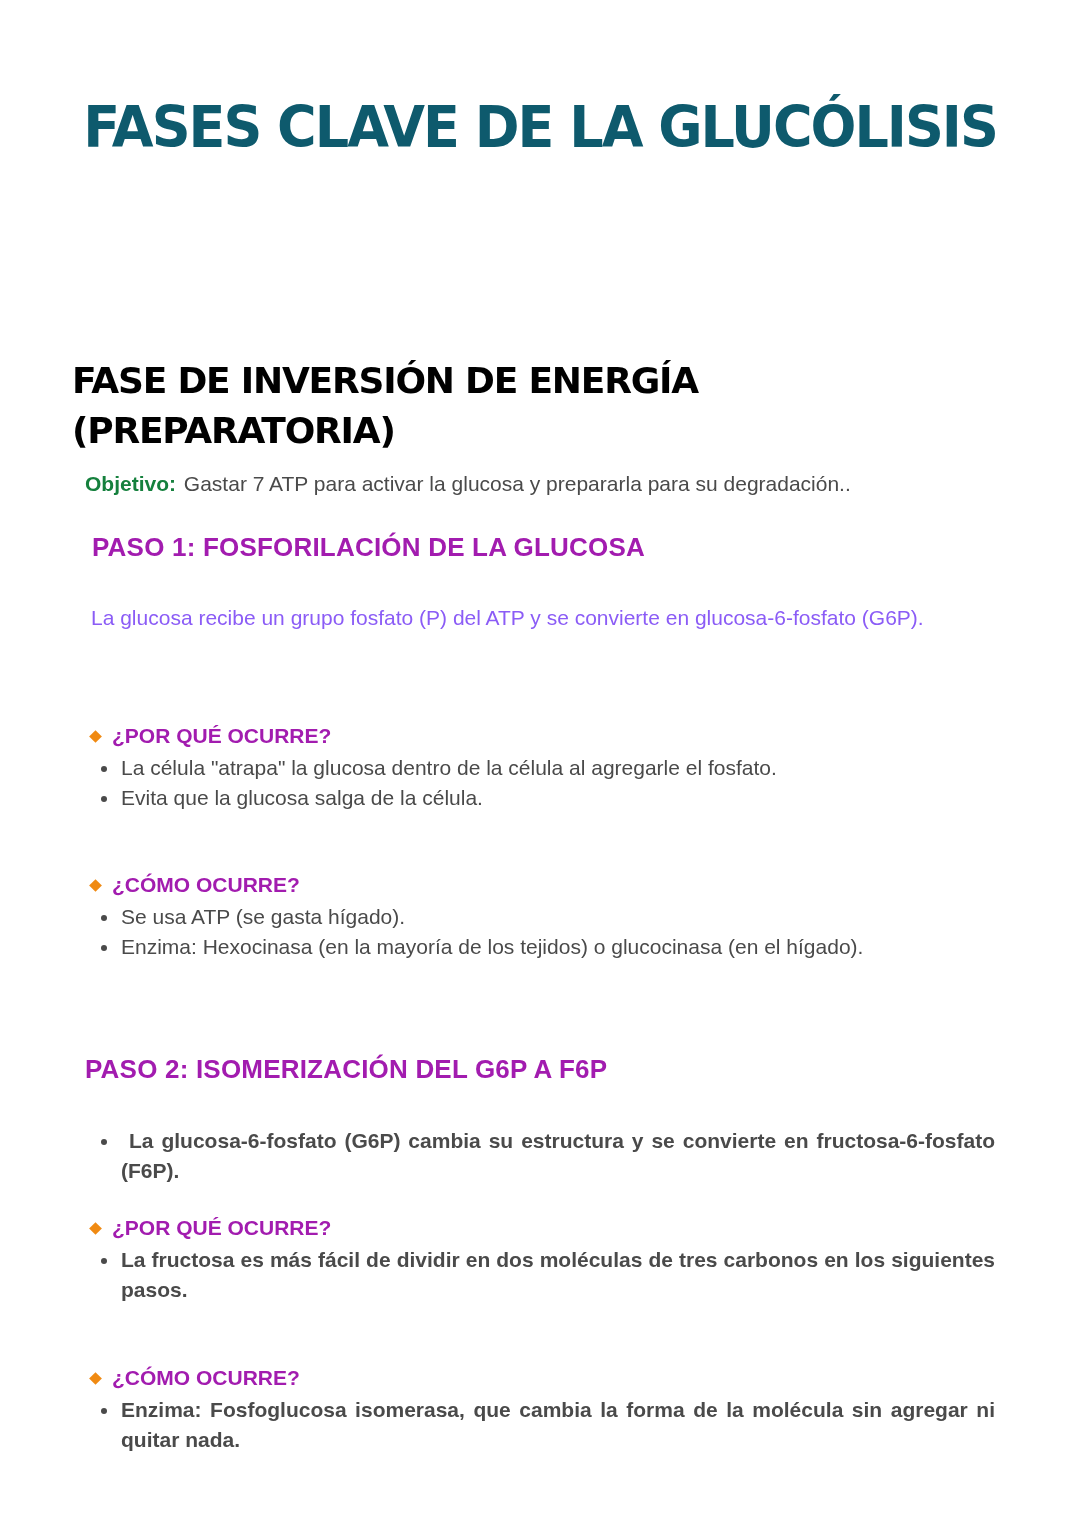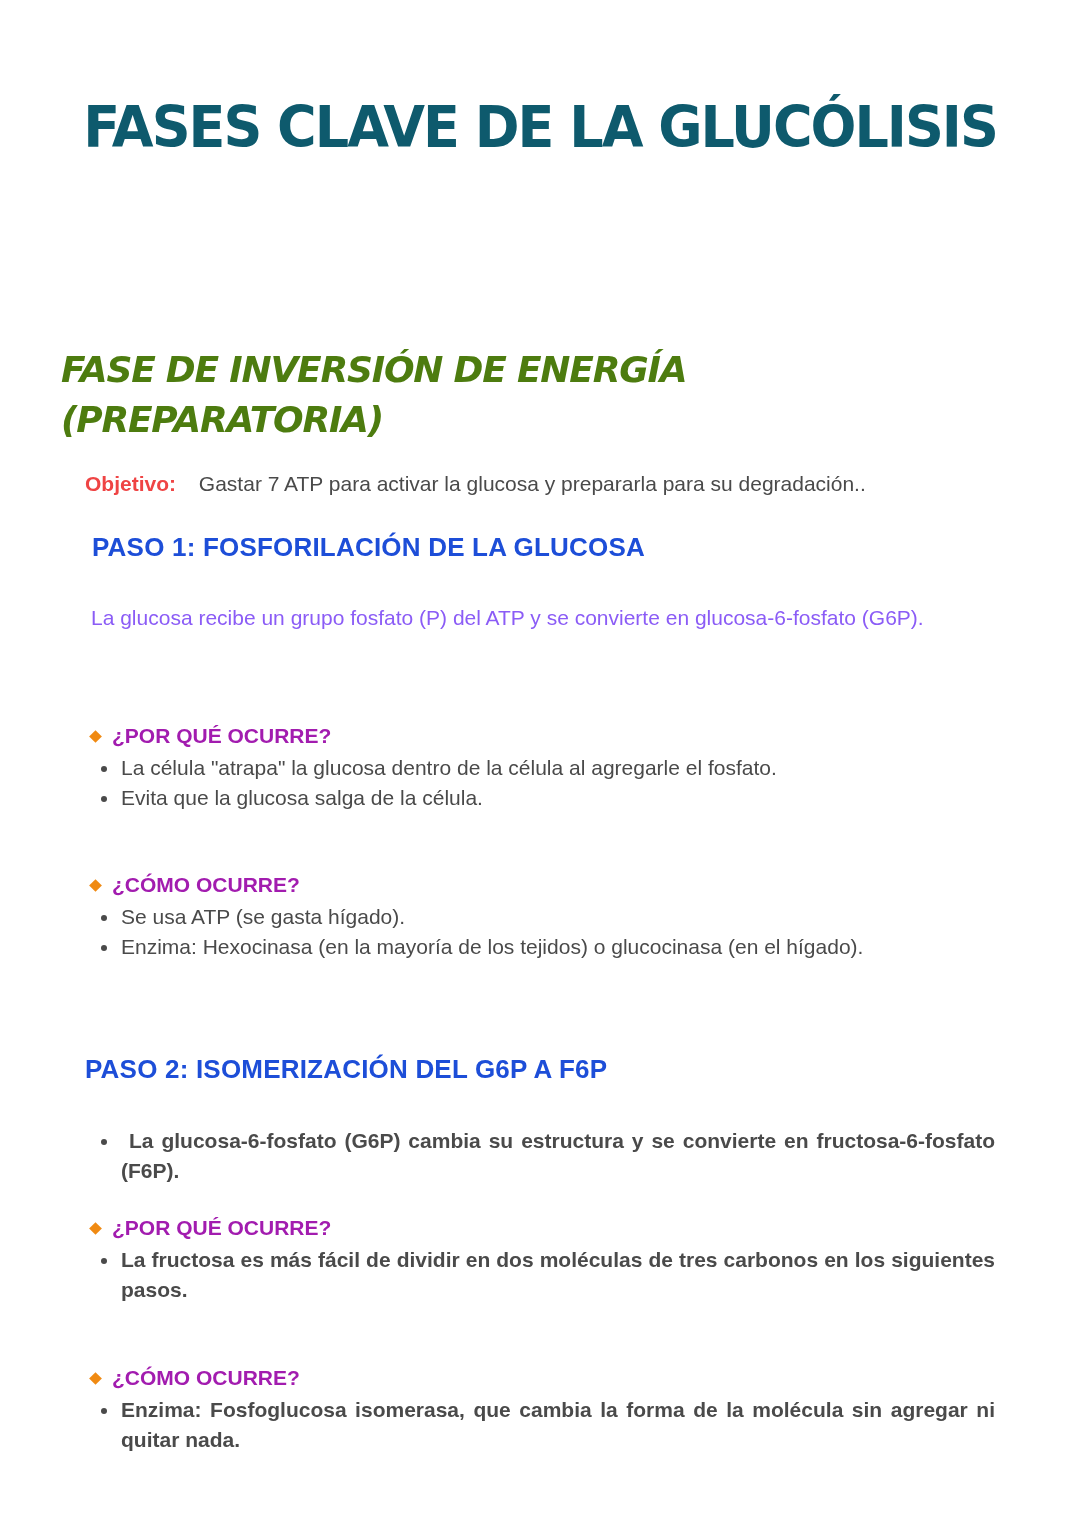--- a/index.html
+++ b/index.html
@@ -7,32 +7,32 @@
       width: 1080px; height: 1527px; position: relative; overflow: hidden;
       font-family: "Liberation Sans", sans-serif; color: #3f3f3f;
     }
     .title {
       position: absolute; left: 0; top: 96px; width: 1080px; text-align: center;
       font-family: "DejaVu Sans", sans-serif; font-weight: bold;
       font-size: 54px; letter-spacing: -2px; color: #0e5a6d; margin: 0;
       transform: scaleY(1.05);
     }
     .section-title {
-      position: absolute; left: 56px; top: 340px; margin: 5px;
+      position: absolute; left: 56px; top: 340px; margin: 16px;
       font-family: "DejaVu Sans", sans-serif; font-weight: bold;
-      font-size: 36px; line-height: 50px; letter-spacing: -1.2px; color: #4d7c0f; font-style: italic;
+      font-size: 36px; line-height: 50px; letter-spacing: -1.2px; color: #000000;
     }
     .objective {
       position: absolute; left: 85px; top: 472px; font-size: 21px; color: #4a4a4a;
       white-space: nowrap;
     }
-    .objective b { color: #ef4444; margin-right: 17px; }
+    .objective b { color: #15803d; margin-right: 2px; }
     .step-title {
       position: absolute; margin: 0; font-weight: bold; font-size: 26px;
-      color: #1d4ed8; letter-spacing: 0.2px; white-space: nowrap;
+      color: #a21caf; letter-spacing: 0.2px; white-space: nowrap;
     }
     .para {
       position: absolute; font-size: 21px; line-height: 30px; color: #8b5cf6;
       margin: 0;
     }
     .q {
       position: absolute; left: 88px; font-weight: bold; font-size: 21px; color: #a21caf;
       display: flex; align-items: center; white-space: nowrap;
     }
     .diamond {

